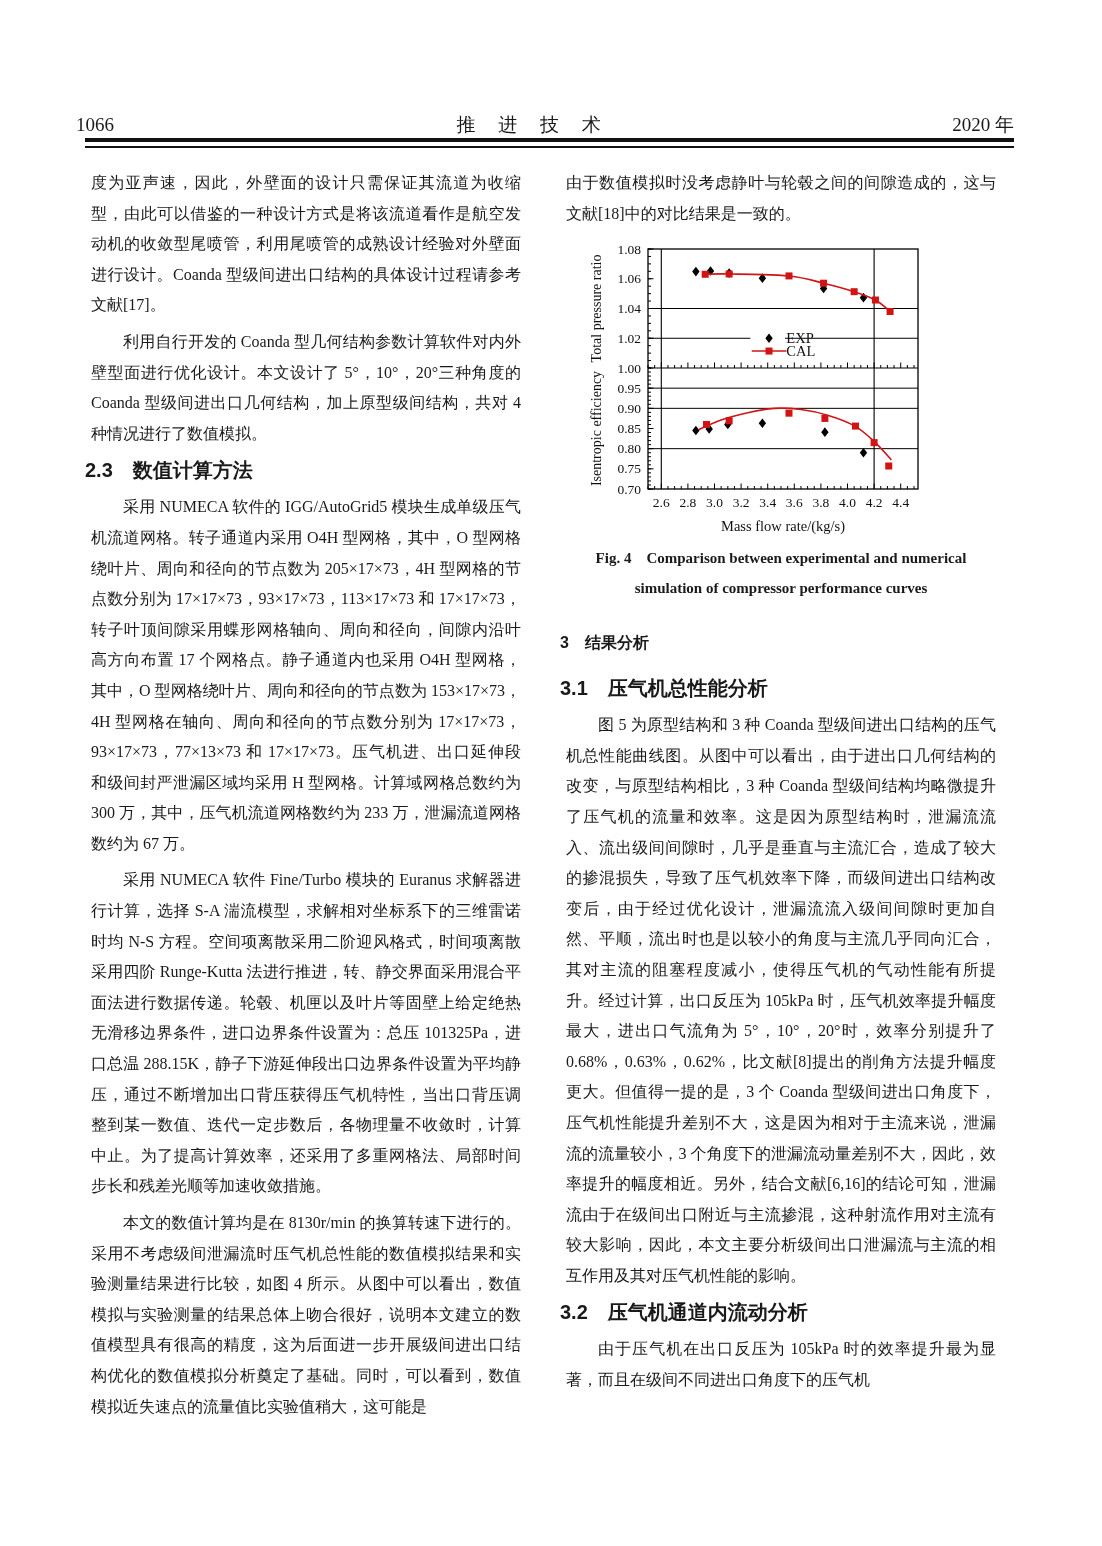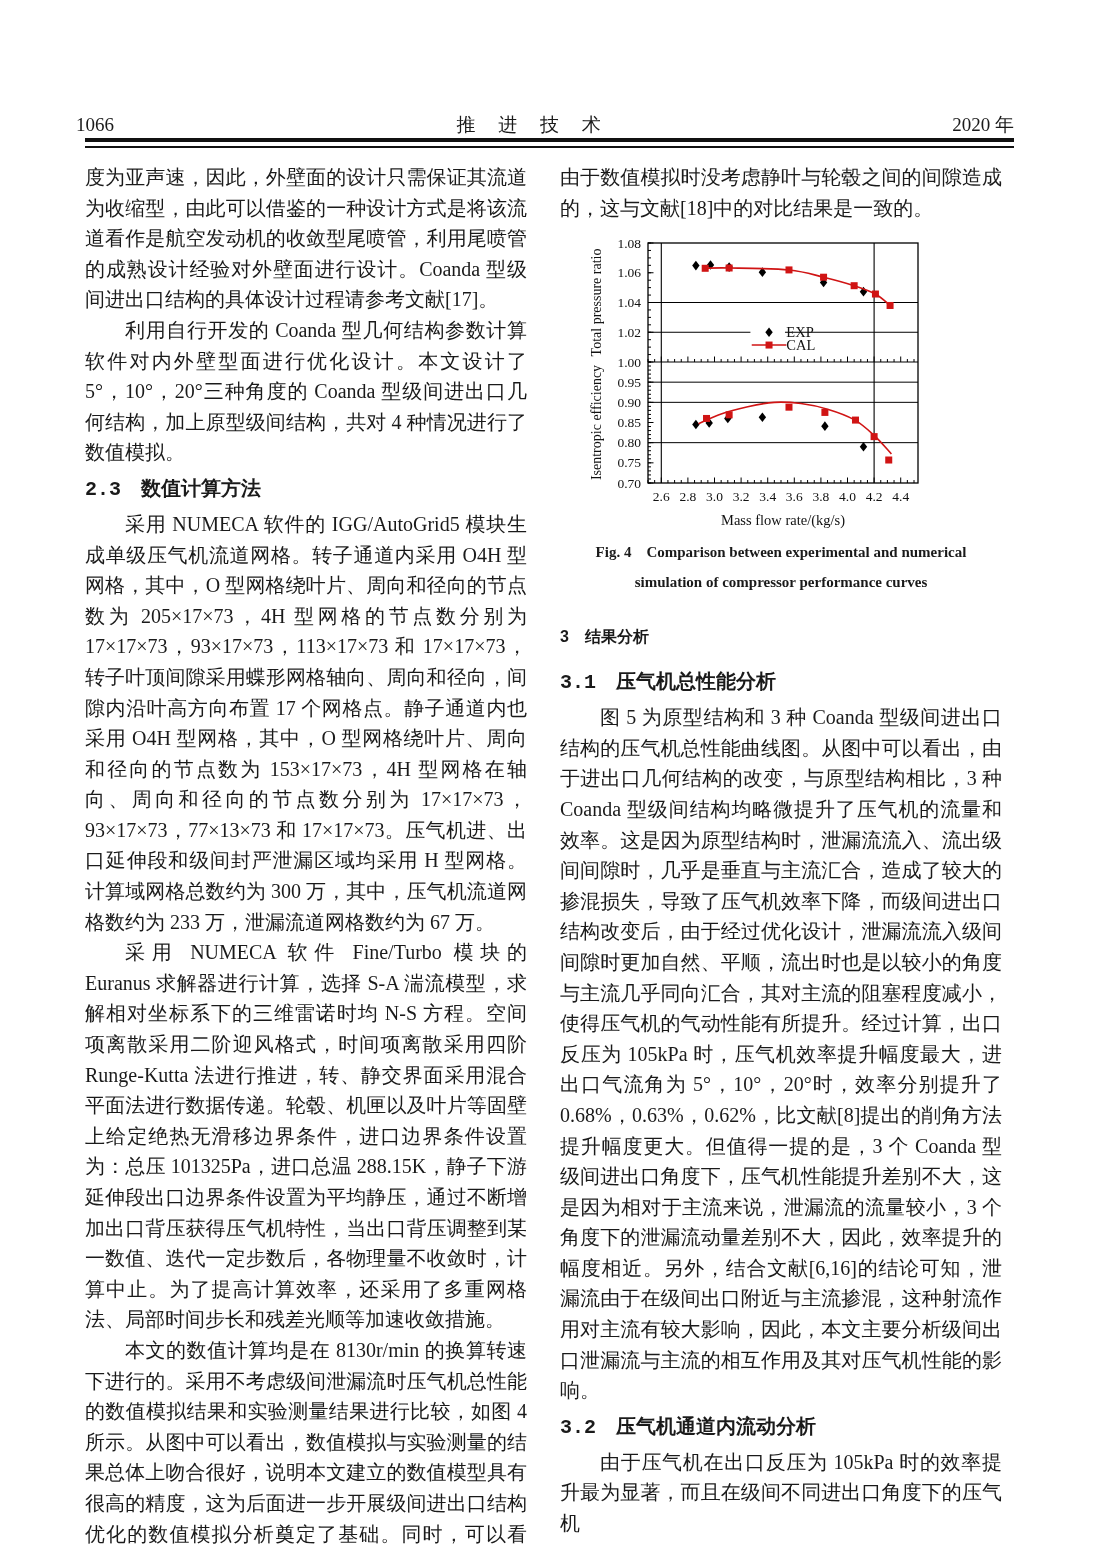--- a/index.html
+++ b/index.html
@@ -5,23 +5,23 @@
   html,body{margin:0;padding:0;background:#e8e8e8;}
   .page{width:1102px;height:1546px;background:#ffffff;position:relative;margin:0 auto;overflow:hidden;
         font-family:"Liberation Serif","DejaVu Serif",serif;color:#1a1a1a;}
   .runhead{position:absolute;top:112px;left:76px;right:88px;display:flex;justify-content:space-between;
            align-items:baseline;font-size:19px;}
   .runhead .jtitle{letter-spacing:9px;text-align:center;}
   .rule-thick{position:absolute;top:138px;left:85px;right:88px;height:4px;background:#111;}
   .rule-thin{position:absolute;top:146px;left:85px;right:88px;height:2px;background:#111;}
   .columns{position:absolute;top:162px;left:85px;display:flex;gap:33px;}
   .col{width:442px;}
-  .col p{margin:0;font-size:20px;line-height:30.6px;text-align:justify;}
+  .col p{margin:6px;font-size:16px;line-height:30.6px;text-align:justify;}
   .col p.ind{text-indent:2em;}
-  .h-sub{font-family:Liberation Mono, monospace;font-weight:bold;font-size:20px;
+  .h-sub{font-family:Liberation Sans, sans-serif;font-weight:bold;font-size:20px;
          line-height:31px;margin:6px 0 4px 0;}
   .h-main{font-family:"Liberation Sans","DejaVu Sans",sans-serif;font-weight:bold;font-size:16px;
           line-height:32px;margin:24px 0 14px 0;}
   figure{margin:14px 0 4px 0;}
   .chartwrap{margin-left:26px;}
   .figcap{text-align:center;font-weight:bold;font-size:15px;line-height:30px;margin-top:0;}
   svg text{font-family:"Liberation Serif","DejaVu Serif",serif;}
 </style>
 </head>
 <body>

